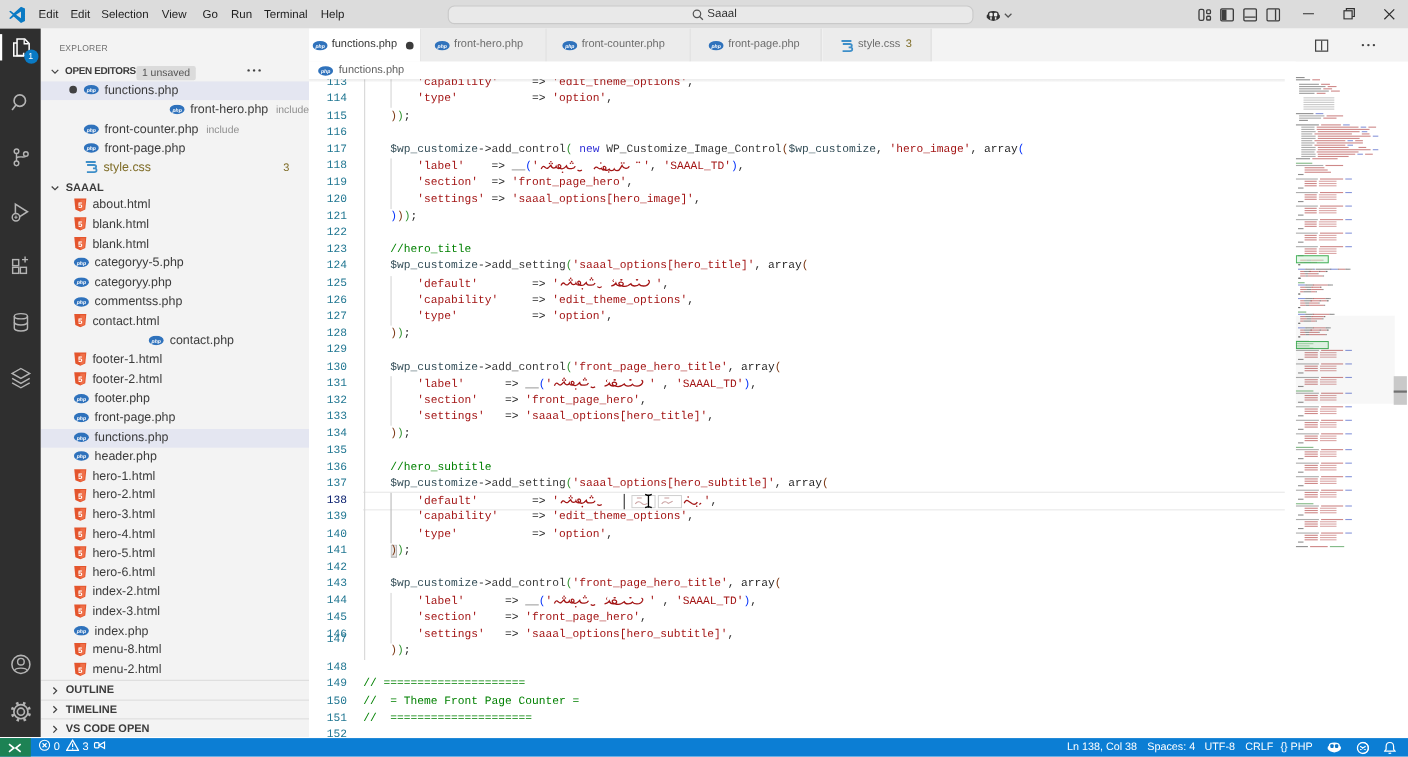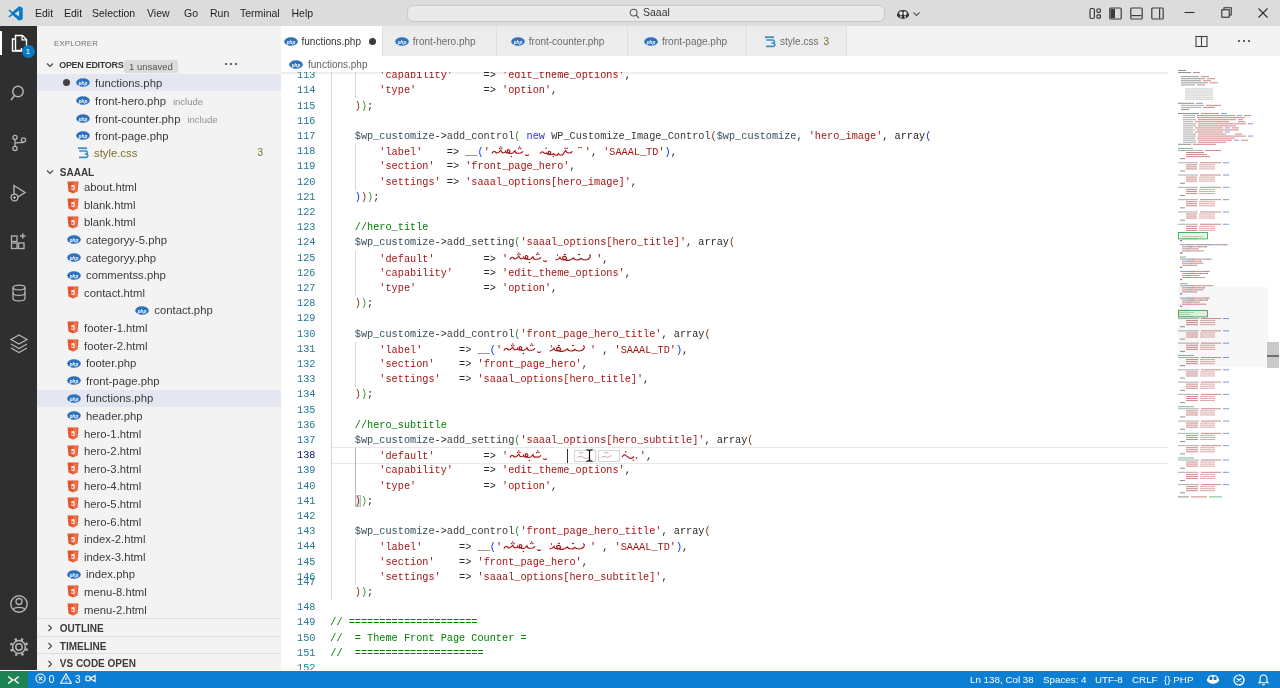--- a/index.html
+++ b/index.html
@@ -136,21 +136,21 @@
         <circle cx="12" cy="2" r="1.1" fill="#424242"></circle>
       </svg>
  <div class="shead" style="top:30px"><svg width="10" height="10" viewBox="0 0 10 10" class="vmid">
           <path d="M2 3.5 L5 6.5 L8 3.5" stroke="#424242" stroke-width="1.1" fill="none"></path>
         </svg><span style="vertical-align:middle;letter-spacing:-0.3px;font-size:9px"> OPEN EDITORS</span></div>
  <div id="badge-unsaved">1 unsaved</div>
  <div class="row" style="top:47.7px;background:#e4e6f1;"><span class="oind"></span><span class="moddot"></span><svg width="14" height="9" viewBox="0 0 14 9" class="vmid">
           <ellipse cx="7" cy="4.5" rx="6.8" ry="4.3" fill="#2f72bc"></ellipse>
           <text x="7" y="6.6" font-size="4.6" font-style="italic" font-weight="bold" fill="#fff" text-anchor="middle" font-family="Liberation Sans">php</text>
         </svg><span class="fn">functions.php</span></div>
-<div class="row" style="top:65.9px;"><span class="oind"></span><span class="moddot" style="visibility:hidden"></span><svg width="14" height="9" viewBox="0 0 14 9" class="vmid">
+<div class="row" style="top:65.9px;text-align:right;"><span class="oind"></span><span class="moddot" style="visibility:hidden"></span><svg width="14" height="9" viewBox="0 0 14 9" class="vmid">
           <ellipse cx="7" cy="4.5" rx="6.8" ry="4.3" fill="#2f72bc"></ellipse>
           <text x="7" y="6.6" font-size="4.6" font-style="italic" font-weight="bold" fill="#fff" text-anchor="middle" font-family="Liberation Sans">php</text>
         </svg><span class="fn">front-hero.php</span><span class="deco">include</span></div>
 <div class="row" style="top:83.6px;"><span class="oind"></span><span class="moddot" style="visibility:hidden"></span><svg width="14" height="9" viewBox="0 0 14 9" class="vmid">
           <ellipse cx="7" cy="4.5" rx="6.8" ry="4.3" fill="#2f72bc"></ellipse>
           <text x="7" y="6.6" font-size="4.6" font-style="italic" font-weight="bold" fill="#fff" text-anchor="middle" font-family="Liberation Sans">php</text>
         </svg><span class="fn">front-counter.php</span><span class="deco">include</span></div>
 <div class="row" style="top:100.9px;"><span class="oind"></span><span class="moddot" style="visibility:hidden"></span><svg width="14" height="9" viewBox="0 0 14 9" class="vmid">
           <ellipse cx="7" cy="4.5" rx="6.8" ry="4.3" fill="#2f72bc"></ellipse>
           <text x="7" y="6.6" font-size="4.6" font-style="italic" font-weight="bold" fill="#fff" text-anchor="middle" font-family="Liberation Sans">php</text>

